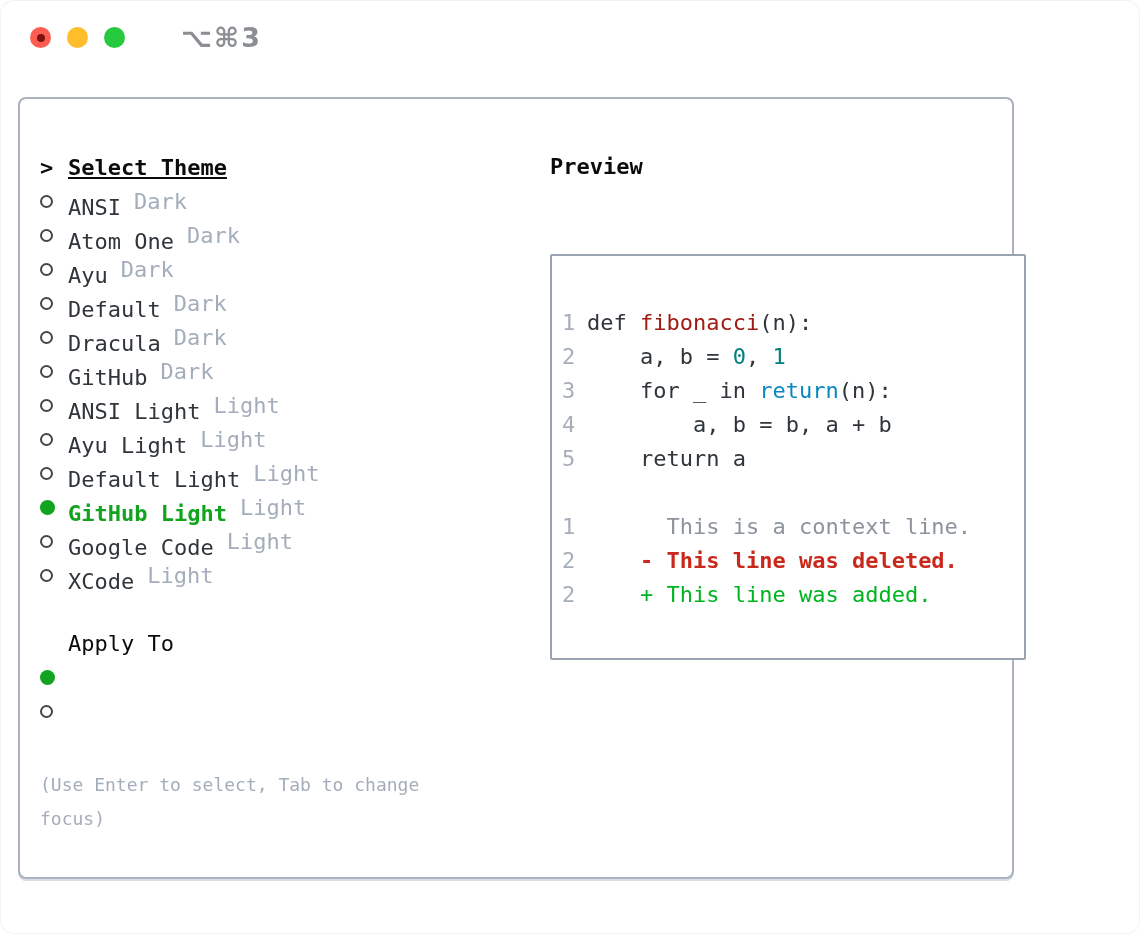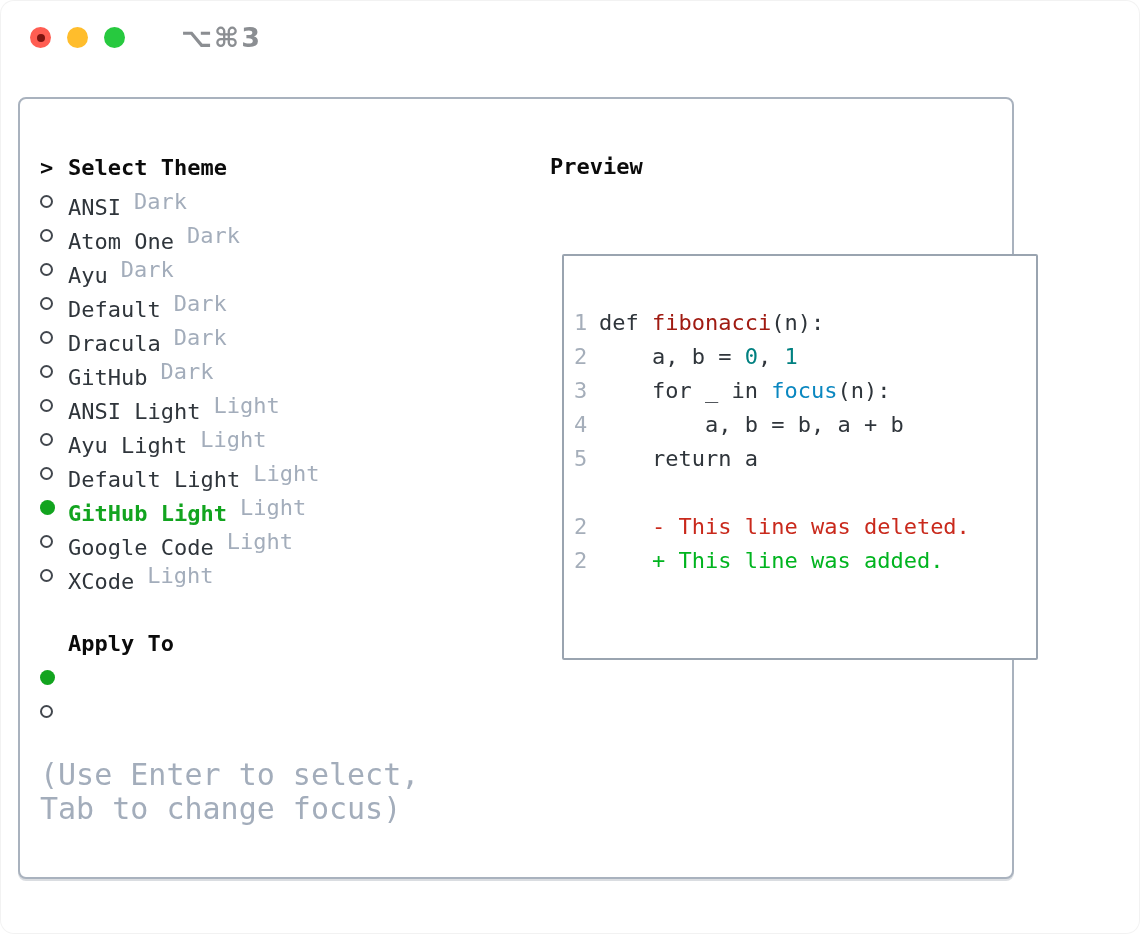--- a/index.html
+++ b/index.html
@@ -21,47 +21,47 @@
   .panel{
     position:absolute;left:18px;top:97px;width:996px;height:782px;
     border:2px solid var(--panel-border);border-radius:8px;background:#ffffff;
     box-shadow:0 2px 0 rgba(148,158,170,0.35);box-sizing:border-box;
   }
   .leftcol{position:absolute;left:20px;top:51px;width:450px;}
   .rightcol{position:absolute;left:482px;top:51px;width:500px;margin-left:48px;}
   .row{display:flex;align-items:center;height:34px;font-size:22px;color:var(--text-dark);}
   .marker{width:28px;display:flex;align-items:center;flex:none;}
   .prompt{font-weight:700;color:var(--header-black);}
-  .htext{font-weight:700;color:var(--header-black);white-space:pre;}
-  .stext{color:var(--header-black);white-space:pre;font-weight:bold;}
+  .htext{font-weight:700;color:var(--header-black);white-space:pre;text-decoration:underline;}
+  .stext{color:var(--header-black);white-space:pre;}
   .radio{width:13px;height:13px;border:2px solid #42474e;border-radius:50%;box-sizing:border-box;}
   .radio-on{width:15px;height:15px;border:none;background:var(--selection-green);}
   .t-name{white-space:pre;color:var(--text-dark);margin-top:13px;}
   .t-name.sel{color:var(--selection-green);font-weight:bold;}
   .t-variant{margin-left:13px;white-space:pre;color:var(--muted-gray);text-align:right;}
   .a-label{white-space:pre;color:var(--text-dark);}
   .a-label.sel{color:var(--selection-green);}
   .section-row{margin-top:34px;}
-  .hint{margin-top:30px;width:420px;font-size:30px;line-height:34px;color:var(--muted-gray);}
+  .hint{margin-top:40px;width:420px;font-size:18px;line-height:34px;color:var(--muted-gray);}
   
   .prevtitle{height:34px;line-height:34px;font-size:22px;font-weight:700;color:var(--header-black);}
   .prevbox{
-    position:absolute;left:12px;top:104px;width:476px;height:406px;
+    position:absolute;left:0;top:104px;width:476px;height:406px;
     border:2px solid var(--preview-border);border-radius:2px;background:#ffffff;
     box-sizing:border-box;padding:50px 0 0 10px;overflow:hidden;
   }
   .pline{height:34px;line-height:34px;font-size:22px;white-space:pre;}
   .ln{display:inline-block;width:13px;margin-right:12px;color:var(--line-number-gray);}
   .tok{white-space:pre;}
   .s-code{color:var(--text-dark);}
   .s-fn{color:var(--function-red);}
   .s-num{color:var(--number-teal);}
   .s-builtin{color:var(--builtin-blue);}
   .s-ctx{color:var(--context-gray);}
-  .s-del{color:var(--deleted-red);}
+  .s-del{color:var(--deleted-red);font-weight:bold;}
   .s-add{color:var(--added-green);}
 </style>
 </head>
 <body>
 
 <div class="window">
   <div class="titlebar">
     <span class="tl tl-red">
       <span class="tl-dot"></span>
     </span>
@@ -185,22 +185,23 @@
         </div>
 
       <div class="hint">(Use Enter to select, Tab to change focus)</div>
     </div>
 
     <div class="rightcol">
       <div class="prevtitle">Preview</div>
       <div class="prevbox" id="preview-box">
           <div class="pline"><span class="ln">1</span><span class="tok s-code">def </span><span class="tok s-fn">fibonacci</span><span class="tok s-code">(n):</span></div>
           <div class="pline"><span class="ln">2</span><span class="tok s-code">    a, b = </span><span class="tok s-num">0</span><span class="tok s-code">, </span><span class="tok s-num">1</span></div>
-          <div class="pline"><span class="ln">3</span><span class="tok s-code">    for _ in </span><span class="tok s-builtin">focus</span><span class="tok s-code">(n):</span></div>
+          <div class="pline"><span class="ln">3</span><span class="tok s-code">    for _ in </span><span class="tok s-builtin">return</span><span class="tok s-code">(n):</span></div>
           <div class="pline"><span class="ln">4</span><span class="tok s-code">        a, b = b, a + b</span></div>
           <div class="pline"><span class="ln">5</span><span class="tok s-code">    return a</span></div>
           <div class="pline"><span class="ln"></span></div>
+          <div class="pline"><span class="ln">1</span><span class="tok s-ctx">      This is a context line.</span></div>
           <div class="pline"><span class="ln">2</span><span class="tok s-del">    - This line was deleted.</span></div>
           <div class="pline"><span class="ln">2</span><span class="tok s-add">    + This line was added.</span></div>
         </div>
     </div>
   </div>
 </div>
 
 </body></html>

